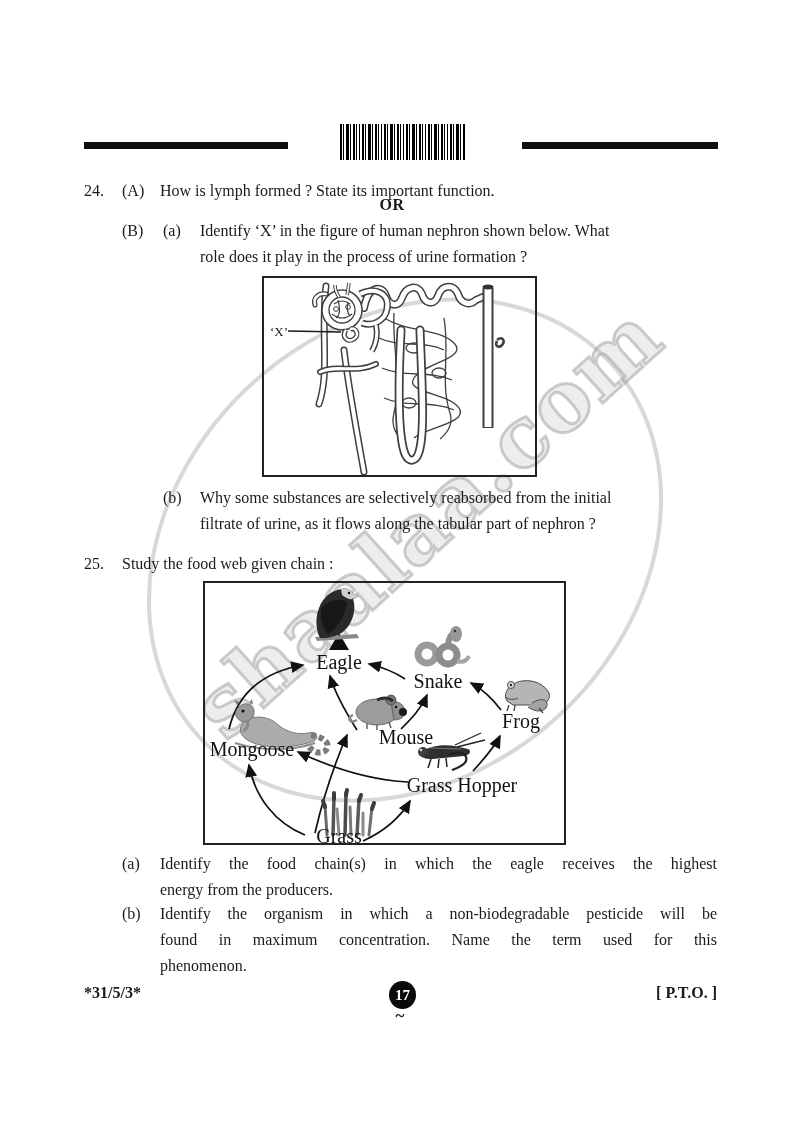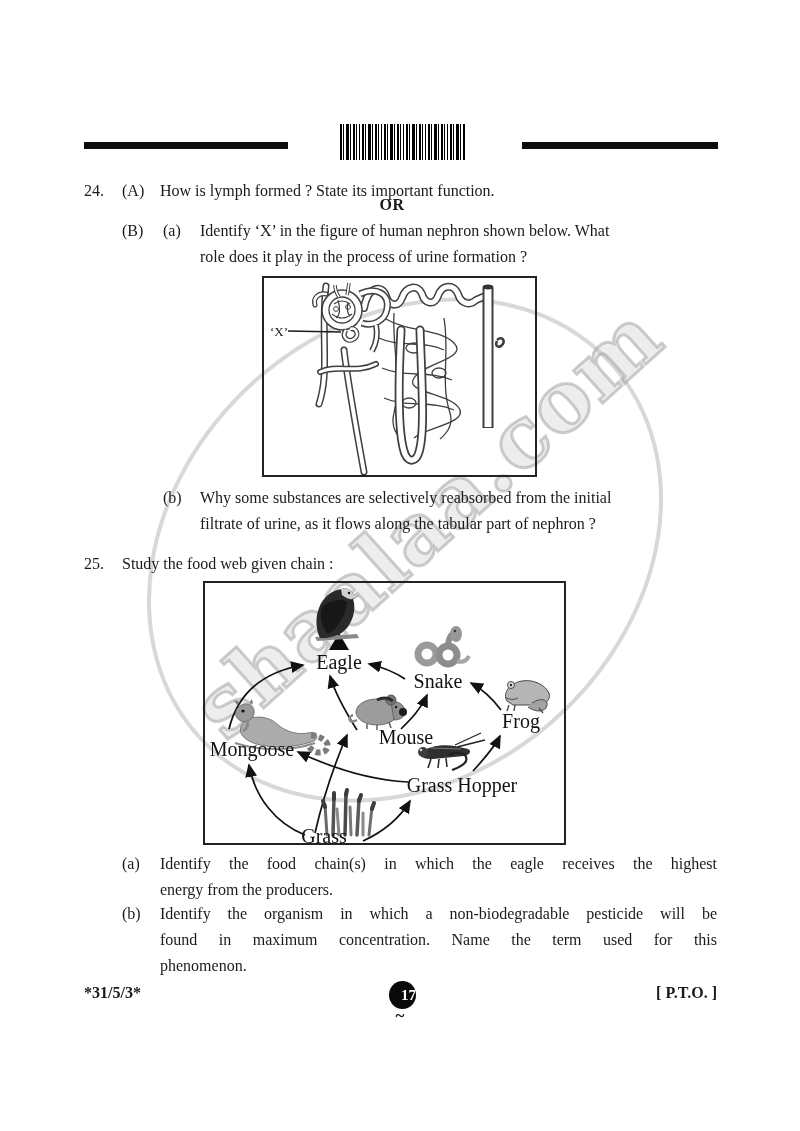--- a/index.html
+++ b/index.html
@@ -58,21 +58,21 @@
   .foodweb { left:203px; top:581px; width:363px; height:264px; }
   .fw-label { position:absolute; transform:translateX(-50%); font-size:20px;
               line-height:20px; white-space:nowrap; color:#111; }
   
   .foot { position:absolute; top:980px; line-height:26px; font-weight:bold; }
   .foot.left { left:84px; }
   .foot.right { left:400px; width:317px; text-align:right; }
   .pgbadge {
     position:absolute; left:389px; top:981px; width:27px; height:28px;
     background:#0a0a0a; border-radius:50%; color:#fff; font-weight:bold;
-    font-size:15px; text-align:right; line-height:28px;
+    font-size:15px; text-align:center; line-height:28px;
   }
   .tilde { position:absolute; left:84px; top:1006px; width:633px; text-align:center;
            font-size:17px; font-weight:bold; letter-spacing:1px; }
   svg { display:block; }
 </style>
 </head>
 <body>
 
 <div class="page">
 
@@ -271,21 +271,21 @@
         <path d="M6 18 l-2 -6 M15 10 l0 -6 M27 6 l1 -5 M40 12 l2 -6 M53 20 l2 -6" stroke="#3c3c3c" stroke-width="4"></path>
       </g>
     </svg>
 
     <div class="fw-label" style="left:134px; top:69px;">Eagle</div>
     <div class="fw-label" style="left:233px; top:88px;">Snake</div>
     <div class="fw-label" style="left:316px; top:128px;">Frog</div>
     <div class="fw-label" style="left:173px; top:144px;margin-left:28px;">Mouse</div>
     <div class="fw-label" style="left:47px;  top:156px;">Mongoose</div>
     <div class="fw-label" style="left:257px; top:192px;">Grass Hopper</div>
-    <div class="fw-label" style="left:119px; top:243px;">Grass</div>
+    <div class="fw-label" style="left:134px; top:243px;">Grass</div>
   </div>
 
   <div class="row" style="left:122px; top:851px; width:595px;">
     <span class="qlbl">(a)</span>
     <span class="txtcol">
       <div class="jline">Identify the food chain(s) in which the eagle receives the highest</div>
       <div>energy from the producers.</div>
     </span>
   </div>
 

